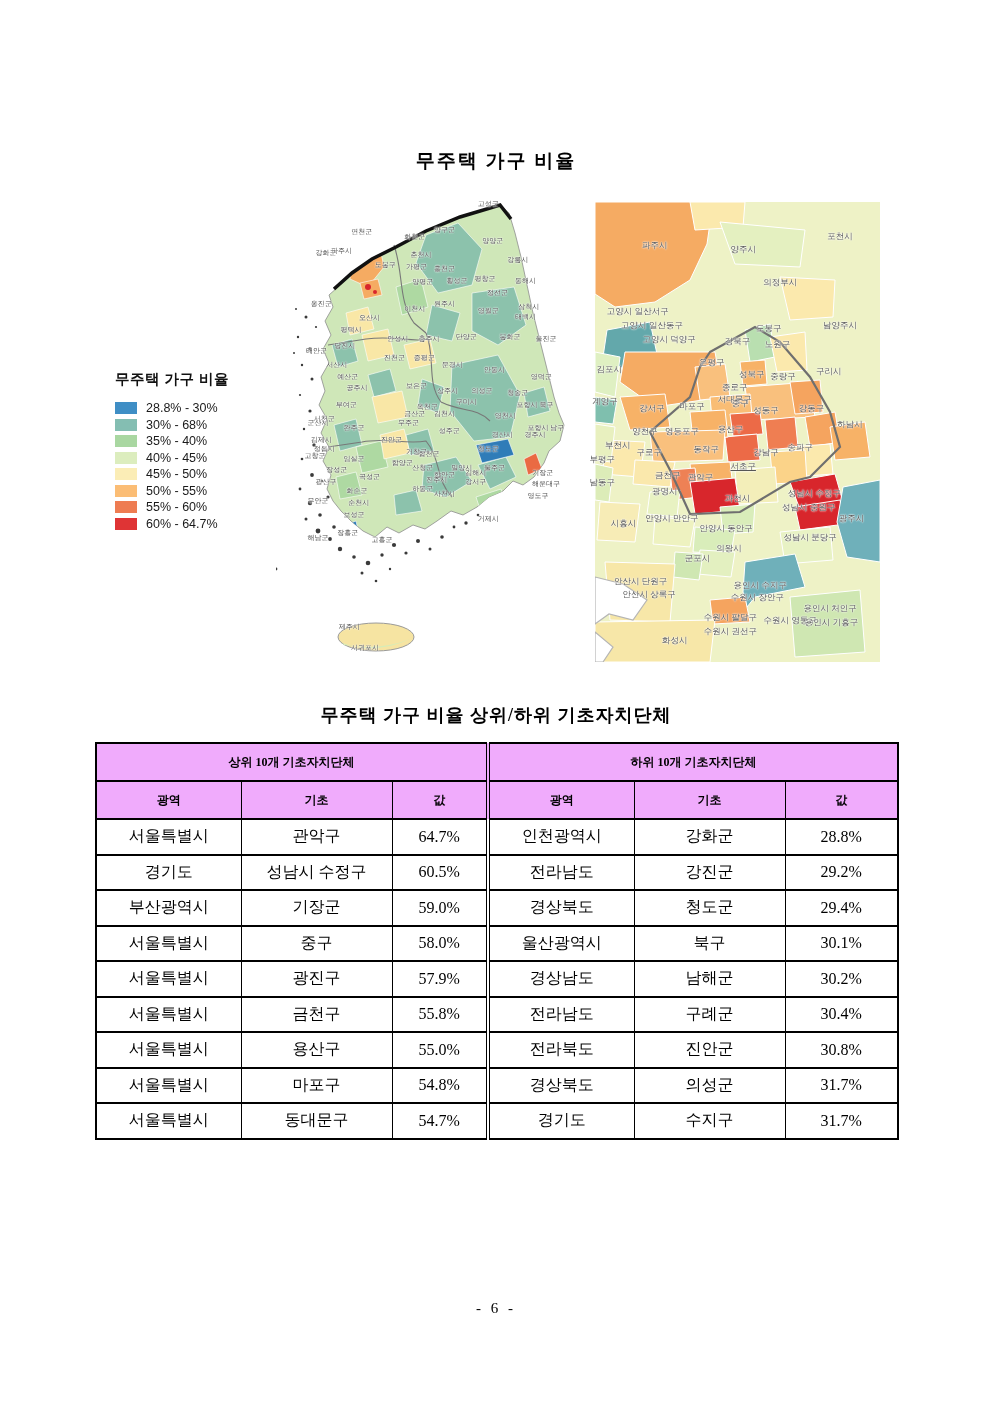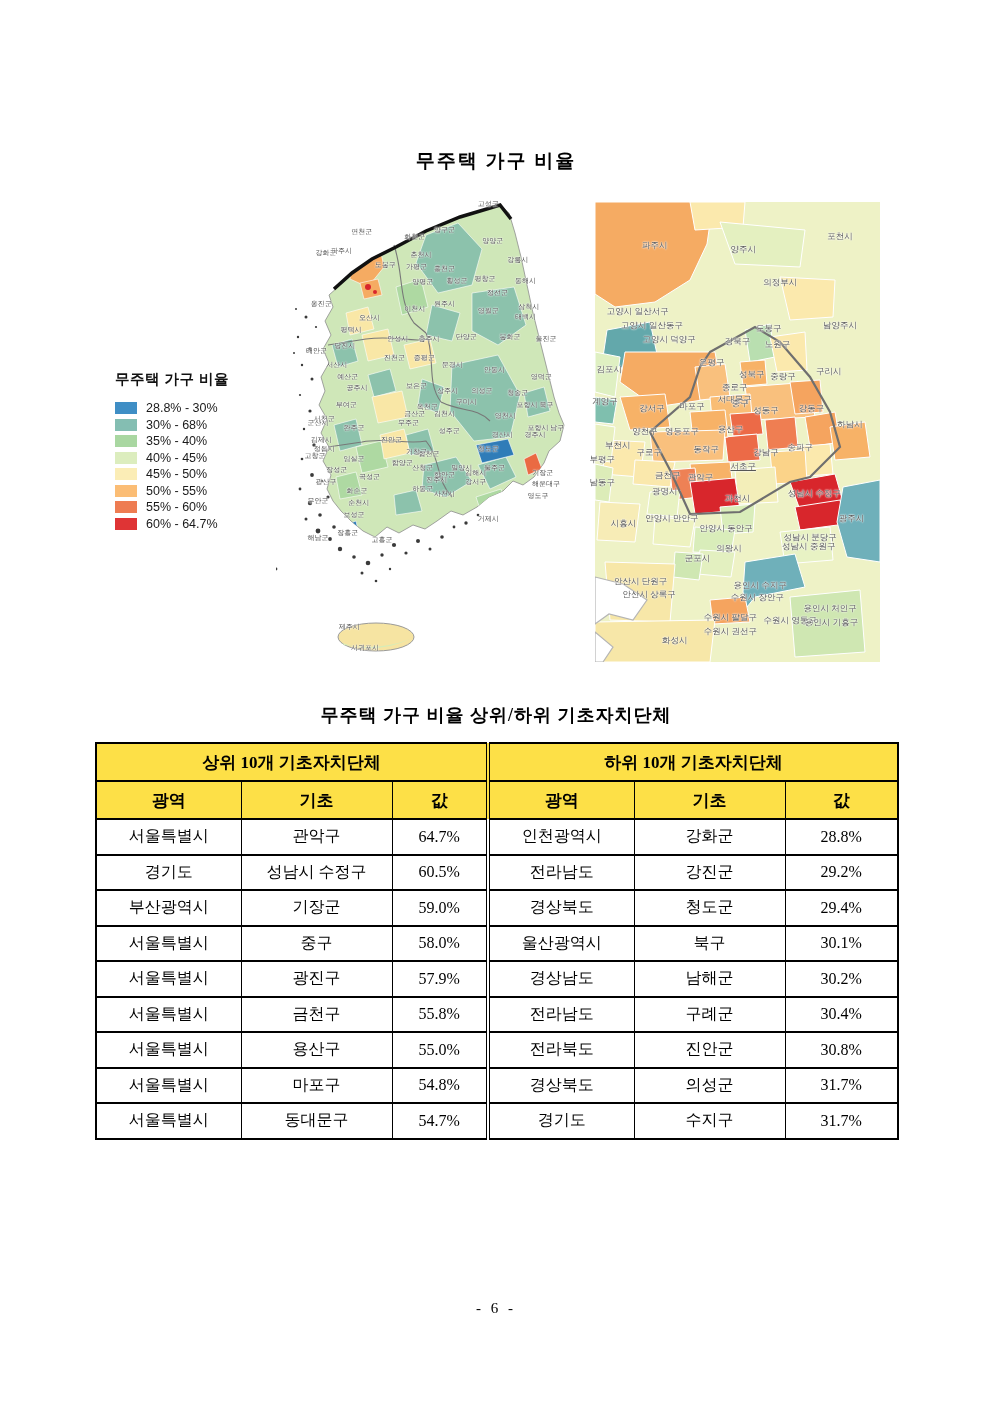--- a/index.html
+++ b/index.html
@@ -29,21 +29,21 @@
                text-shadow:0 0 2px #fff, 0 0 2px #fff, 0 0 1px #fff; pointer-events:none; }
   .map-capital .map-label { font-size:8.5px; color:#565656; }
   
   .table-title { position:absolute; left:95px; top:703px; width:802px; text-align:center;
                  font-size:18px; font-weight:bold; letter-spacing:1px; }
   .rank-table { position:absolute; left:95px; top:742px; width:802px;
                 border-collapse:collapse; table-layout:fixed; border:2px solid #000; }
   .rank-table th, .rank-table td {
       border:2px solid #000; border-left-width:1px; border-right-width:1px;
       text-align:center; vertical-align:middle; padding:0; }
-  .rank-table th { background:#fde047; font-size:17px; font-weight:bold; height:36px; }
+  .rank-table th { background:#f0abfc; font-size:12px; font-weight:bold; height:36px; }
   .rank-table td { font-size:16px; height:33.5px; }
   .rank-table .divider { border-left:4px double #000; }
   
   .page-number { position:absolute; left:0; top:1300px; width:992px; text-align:center;
                  font-size:15px; letter-spacing:3px; }
 </style>
 </head>
 <body>
 
 <div class="page">
@@ -390,21 +390,21 @@
         <span class="map-label" style="left: 60%; top: 54.5%;">강남구</span>
         <span class="map-label" style="left: 72%; top: 53.5%;">송파구</span>
         <span class="map-label" style="left: 2.5%; top: 56%;">부평구</span>
         <span class="map-label" style="left: 52%; top: 57.5%; text-decoration: underline;">서초구</span>
         <span class="map-label" style="left: 25.5%; top: 59.5%;">금천구</span>
         <span class="map-label" style="left: 37%; top: 60%;">관악구</span>
         <span class="map-label" style="left: 2.5%; top: 61%;">남동구</span>
         <span class="map-label" style="left: 24.5%; top: 63%;">광명시</span>
         <span class="map-label" style="left: 50%; top: 64.5%;">과천시</span>
         <span class="map-label" style="left: 77%; top: 63.5%;">성남시 수정구</span>
-        <span class="map-label" style="left: 75%; top: 66.5%; margin-top: 39px;">성남시 중원구</span>
+        <span class="map-label" style="left: 75%; top: 66.5%;">성남시 중원구</span>
         <span class="map-label" style="left: 90%; top: 69%;">광주시</span>
         <span class="map-label" style="left: 10%; top: 70%;">시흥시</span>
         <span class="map-label" style="left: 27%; top: 69%;">안양시 만안구</span>
         <span class="map-label" style="left: 46%; top: 71%;">안양시 동안구</span>
         <span class="map-label" style="left: 75.5%; top: 73%;">성남시 분당구</span>
         <span class="map-label" style="left: 47%; top: 75.5%;">의왕시</span>
         <span class="map-label" style="left: 36%; top: 77.5%;">군포시</span>
         <span class="map-label" style="left: 16%; top: 82.5%;">안산시 단원구</span>
         <span class="map-label" style="left: 19%; top: 85.5%;">안산시 상록구</span>
         <span class="map-label" style="left: 58%; top: 83.5%;">용인시 수지구</span>

